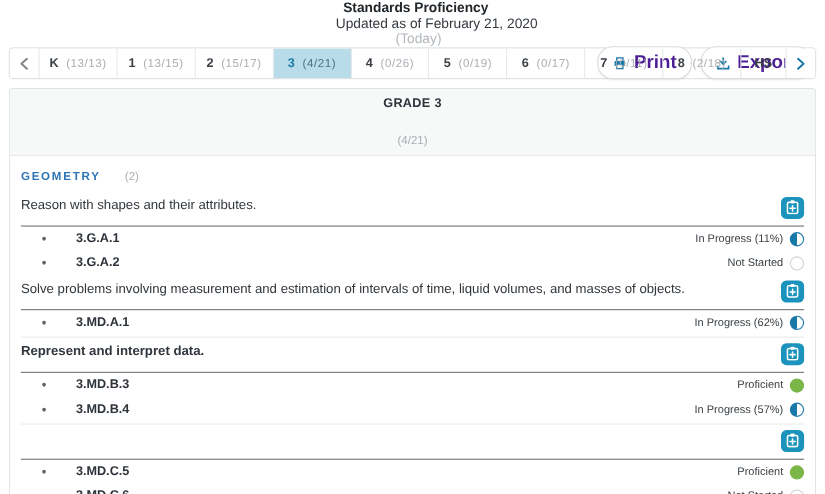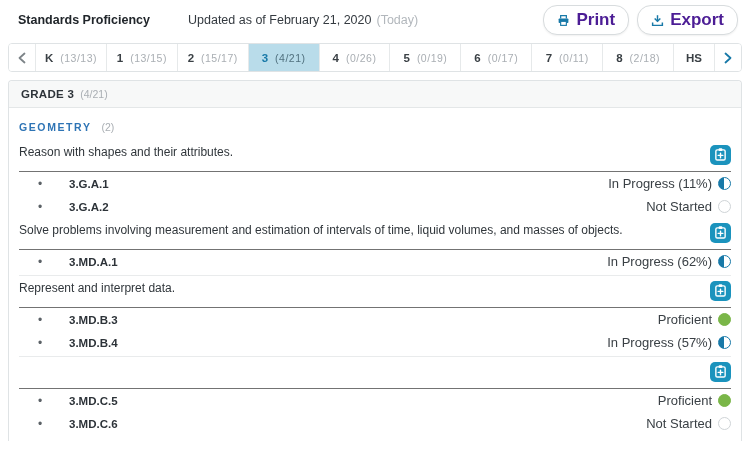--- a/index.html
+++ b/index.html
@@ -7,21 +7,21 @@
   body {
     background: #fff;
     font-family: "Liberation Sans", sans-serif;
     color: #2d3339;
     overflow: hidden;
     position: relative;
   }
   .page { padding: 0 8px; }
 
   
-  .header { display: flex; align-items: center; height: 40px; padding: 0 4px 0 10px; }
+  .header { display: flex; align-items: center; height: 40px; padding: 0 4px 0 10px; flex-direction: column; }
   .title { font-size: 12.5px; font-weight: bold; color: #21262b; }
   .updated { font-size: 12.5px; color: #343a40; margin-left: 38px; }
   .updated-note { font-size: 12.5px; color: #b2b7bc; margin-left: 5px; }
   .header-actions { margin-left: auto; display: flex; gap: 8px; }
   .pill-btn {
     display: inline-flex; align-items: center; gap: 6px;
     border: 1px solid #d8dcde; border-radius: 14px;
     background: #fff; padding: 4px 13px;
     font-family: "Liberation Sans", sans-serif;
     font-size: 17px; font-weight: bold; color: #4c1d95;
@@ -47,50 +47,50 @@
   .tab-label { font-size: 11.5px; font-weight: bold; color: #3a4045; }
   .tab-ratio { font-size: 10.5px; color: #a9aeb3; letter-spacing: 0.5px; }
   .tab.selected { background: #b9dcea; }
   .tab.selected .tab-label { color: #1879a8; }
   .tab.selected .tab-ratio { color: #50707e; }
   .tab-hs { flex: 0 0 40px; text-align: right; }
 
   
   .card { margin-top: 8px; border: 1px solid #dfe3e5; border-radius: 4px 4px 0 0; border-bottom: none; background: #fff; }
   .grade-bar {
-    display: flex; align-items: center; gap: 6px;
+    display: flex; align-items: center; gap: 22px;
     background: #f7f8f8; border-bottom: 1px solid #e4e7e8;
-    padding: 7px 12px; border-radius: 4px 4px 0 0;
+    padding: 7px 12px; border-radius: 4px 4px 0 0; flex-direction: column;
   }
   .grade-title { font-size: 11.5px; font-weight: bold; color: #2d3339; letter-spacing: 0.3px; }
   .grade-ratio { font-size: 10.5px; color: #a9aeb3; }
 
   .card-body { padding: 0 10px 6px 10px; }
-  .section-heading { display: flex; align-items: flex-end; gap: 10px; padding: 13px 0 7px 0; }
+  .section-heading { display: flex; align-items: flex-end; gap: 22px; padding: 13px 0 7px 0; }
   .section-title { font-size: 10.5px; font-weight: bold; color: #2e74b5; letter-spacing: 1.6px; }
   .section-count { font-size: 10.5px; color: #a9aeb3; }
 
   .desc-row {
     display: flex; align-items: flex-start;
     padding: 5px 0 6px 0;
     border-bottom: 1px solid #737373;
     min-height: 30px;
   }
-  .desc-row.with-top { border-top: 1px solid #e9ebec; margin-top: 2px; }
+  .desc-row.with-top { border-top: 1px solid #e9ebec; margin-top: 2px; font-weight: bold; }
   .desc-text { font-size: 12px; color: #30363b; }
   .assign-btn {
     margin-left: auto; width: 21px; height: 20px; flex: 0 0 21px;
     background: #1b93bd; border: none; border-radius: 5px;
     display: flex; align-items: center; justify-content: center; cursor: pointer;
   }
 
   .std-row { display: flex; align-items: center; padding: 4px 0; min-height: 22px; }
   .std-bullet { color: #5b6166; font-size: 12px; width: 14px; text-align: center; margin-left: 14px; }
   .std-code { font-size: 11.5px; font-weight: bold; color: #2d3339; margin-left: 22px; cursor: pointer; }
-  .std-status { margin-left: auto; font-size: 13px; color: #3a4045; }
+  .std-status { margin-left: auto; font-size: 10px; color: #3a4045; }
   .dot { width: 13px; height: 13px; border-radius: 50%; margin-left: 6px; flex: 0 0 13px; }
   .dot.st-inprogress { border: 1.5px solid #1879a8; background: linear-gradient(to right, #1879a8 50%, #ffffff 50%); }
   .dot.st-proficient { background: #7ab648; border: 1.5px solid #7ab648; }
   .dot.st-notstarted { background: #fff; border: 1.5px solid #cfd4d7; }
 </style>
 </head>
 <body>
 
 <div class="page">
 

